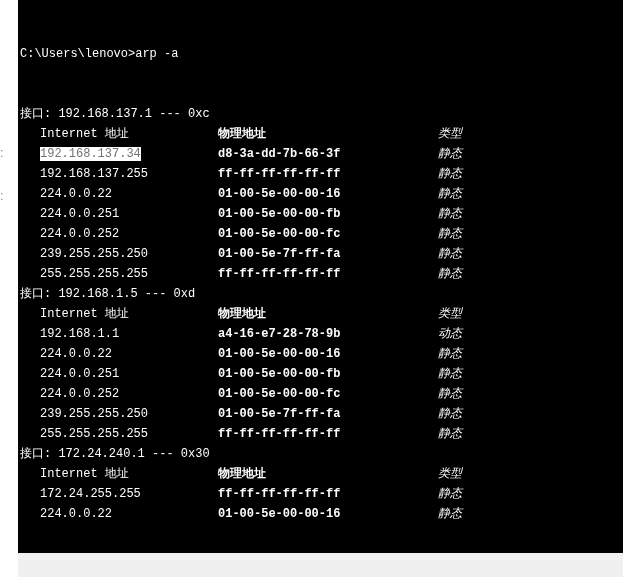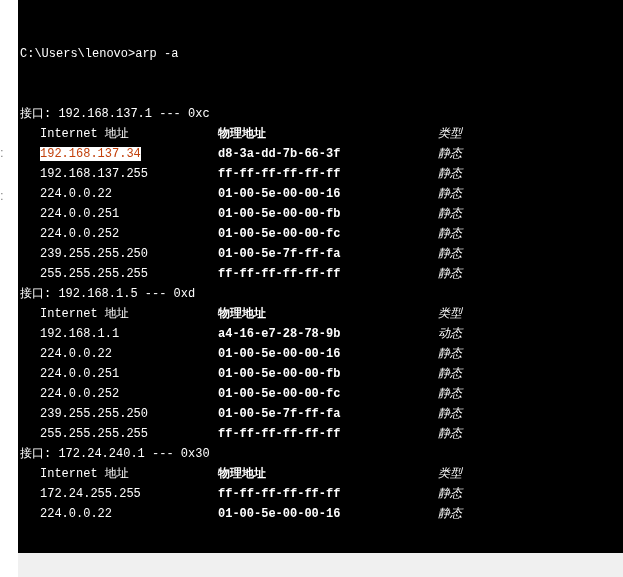--- a/index.html
+++ b/index.html
@@ -68,21 +68,21 @@
     .col-type {
       display: inline-block;
       vertical-align: top;
       font-style: italic;
     }
     .header-row .col-ip {
       padding-left: 22px;
     }
     .highlighted {
       background: #ffffff;
-      color: #c2410c;
+      color: #737373;
     }
   </style>
 </head>
 <body>
 
 <div class="left-margin">
   <div>:</div>
   <div>:</div>
 </div>
 

